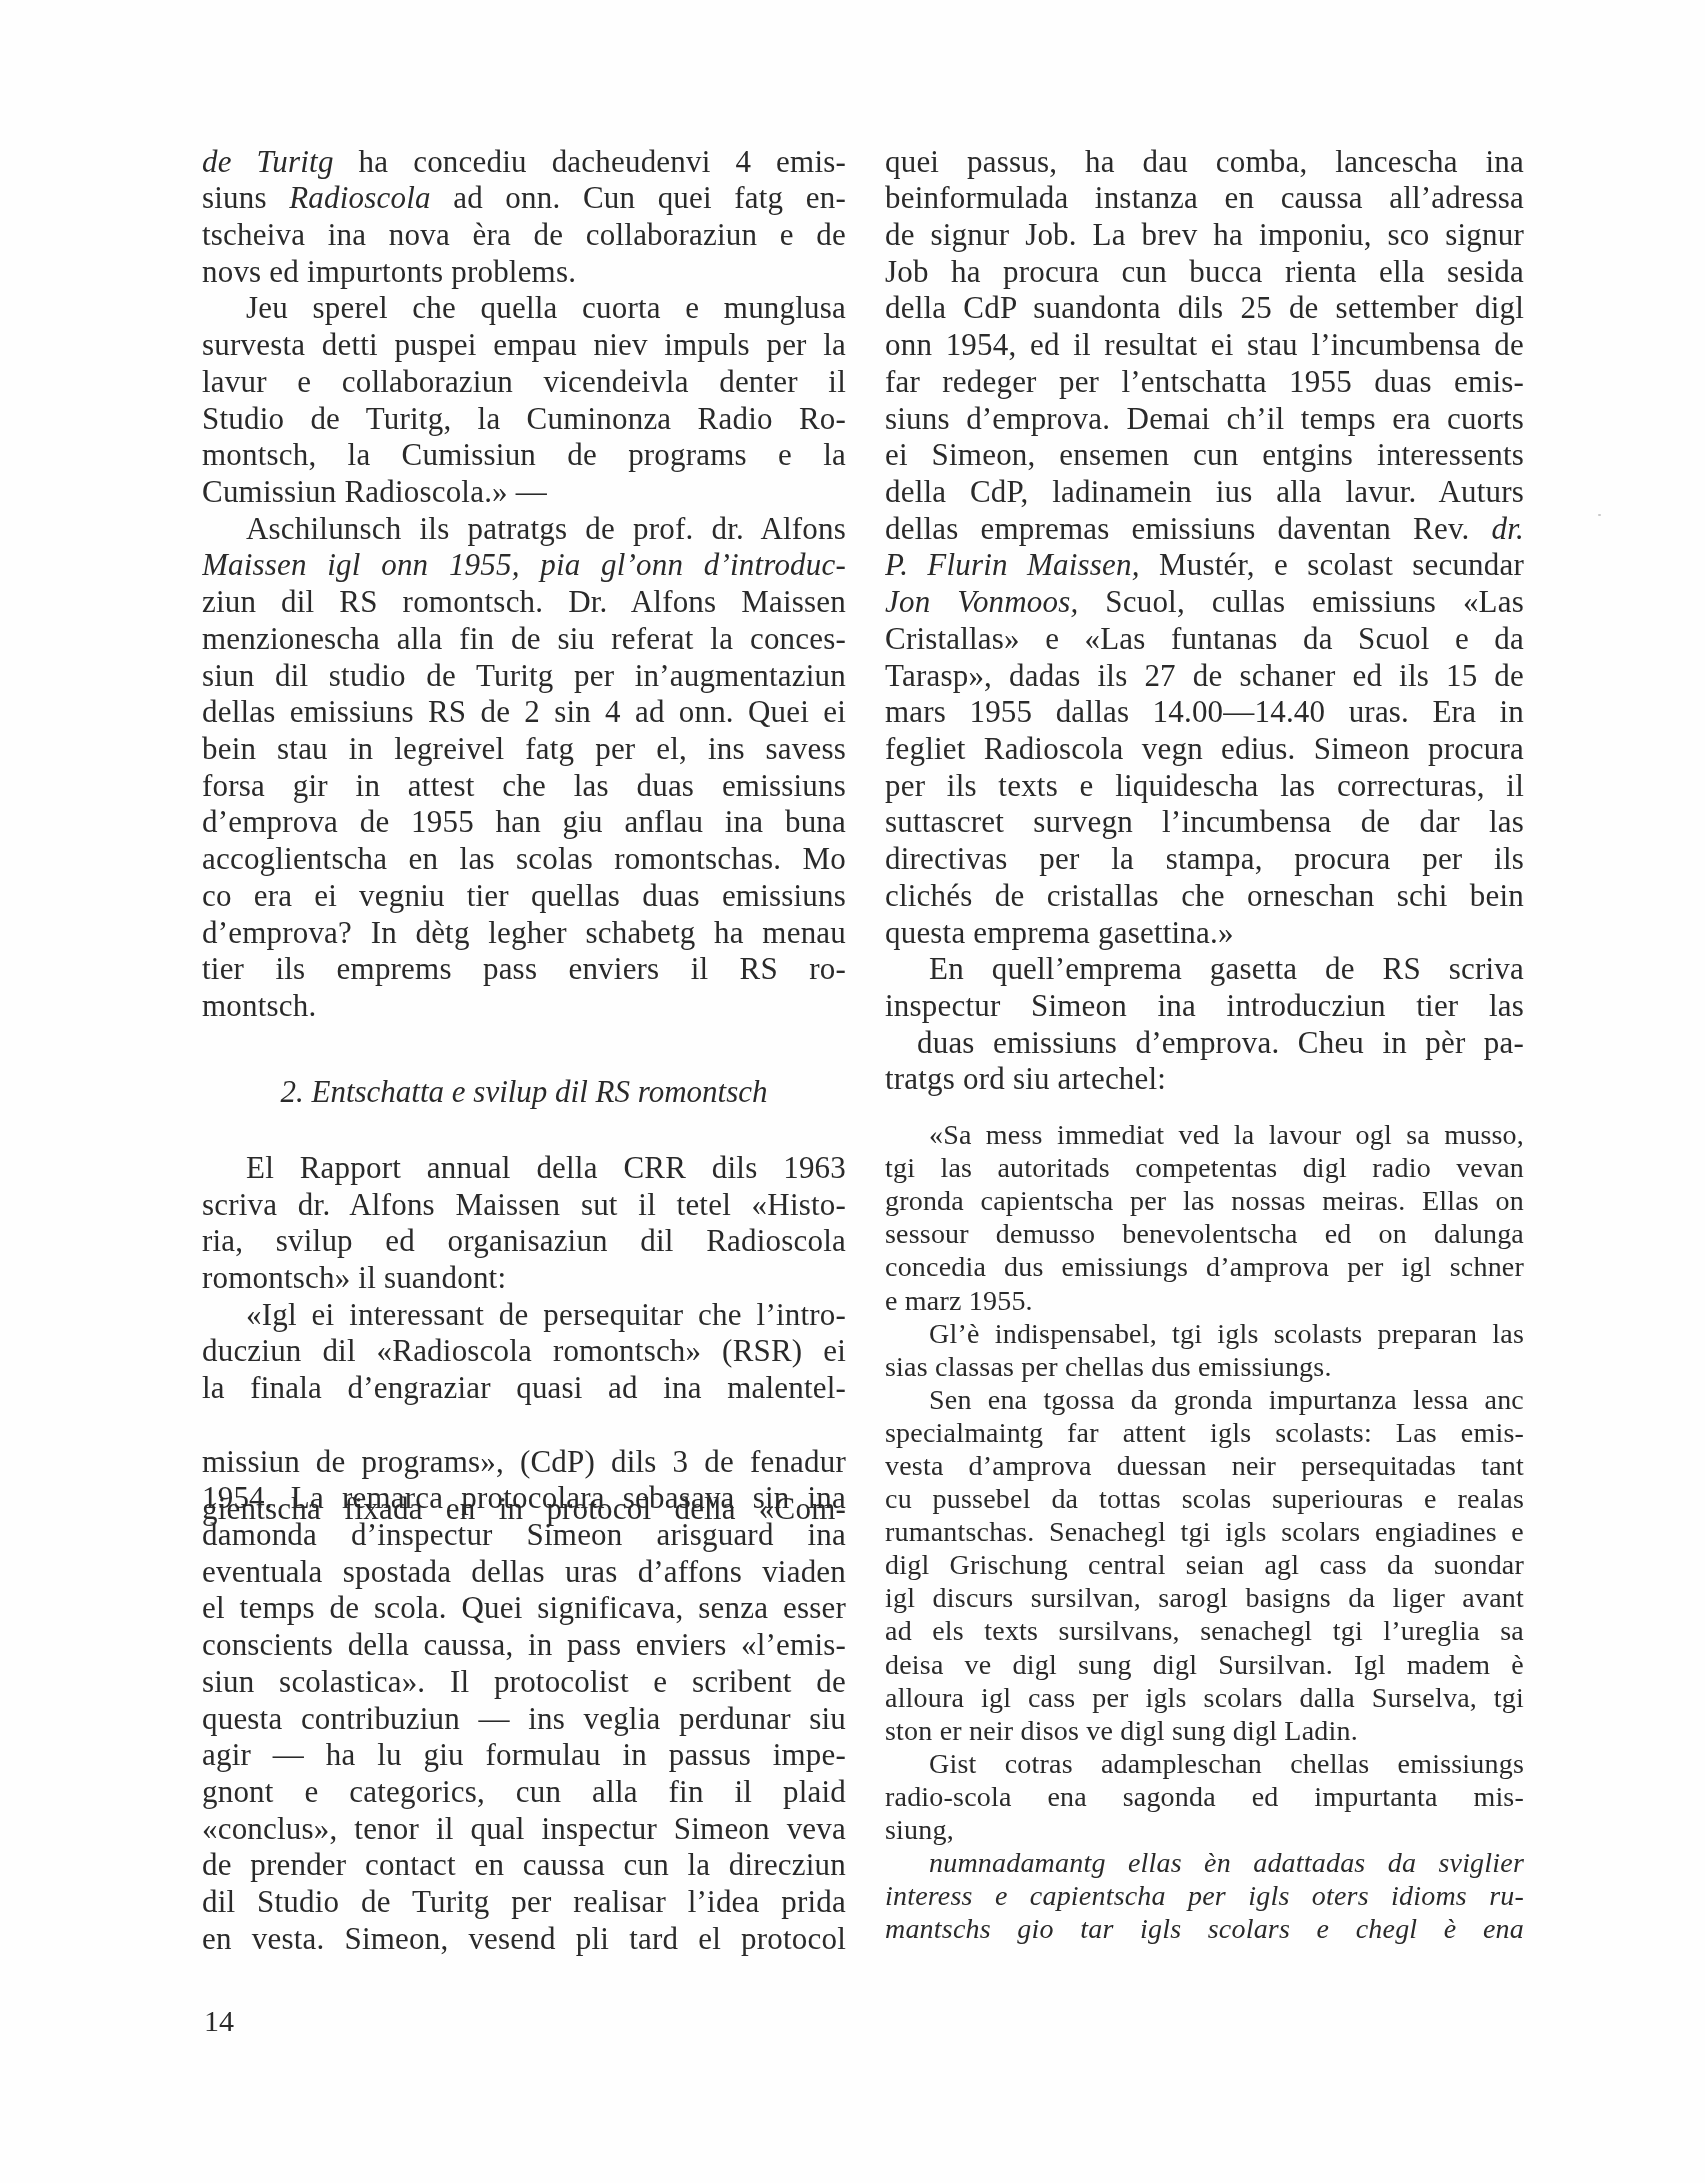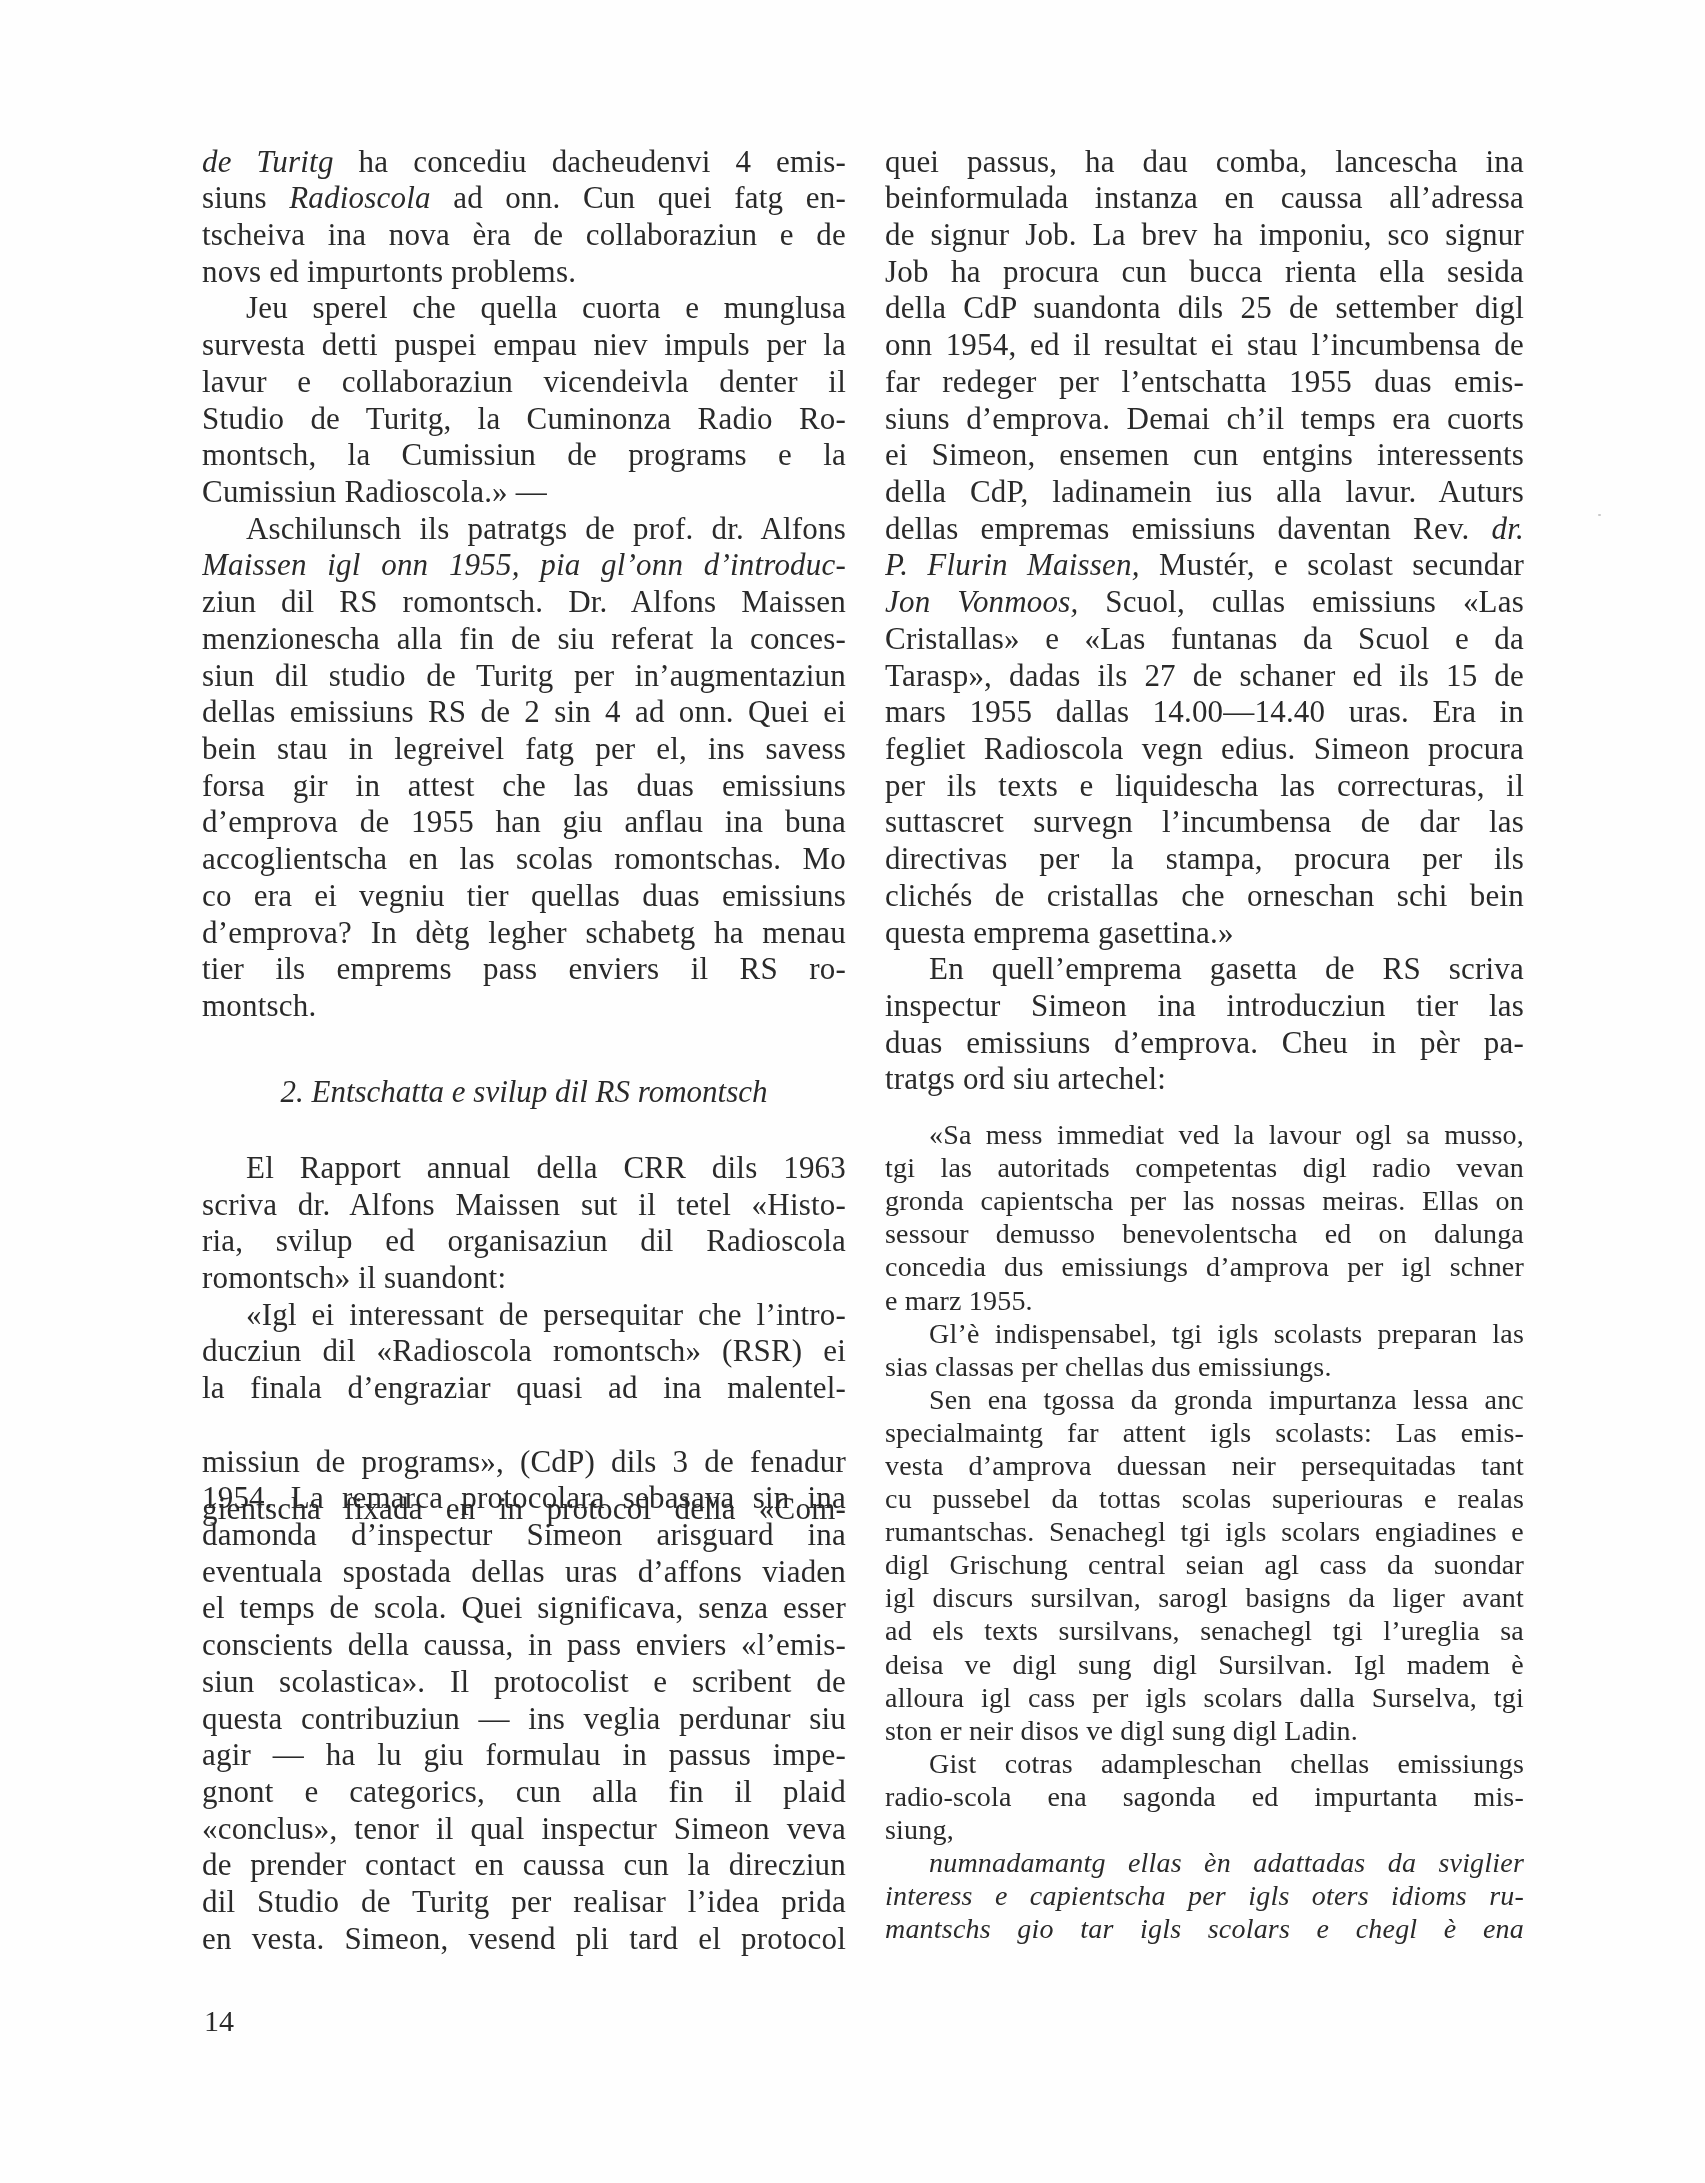--- a/index.html
+++ b/index.html
@@ -92,21 +92,21 @@
       <div class="ln j" style="top: 658px;"><span>Tarasp», dadas ils 27 de schaner ed ils 15 de</span></div>
       <div class="ln j" style="top: 694px;"><span>mars 1955 dallas 14.00—14.40 uras. Era in</span></div>
       <div class="ln j" style="top: 731px;"><span>fegliet Radioscola vegn edius. Simeon procura</span></div>
       <div class="ln j" style="top: 768px;"><span>per ils texts e liquidescha las correcturas, il</span></div>
       <div class="ln j" style="top: 804px;"><span>suttascret survegn l’incumbensa de dar las</span></div>
       <div class="ln j" style="top: 841px;"><span>directivas per la stampa, procura per ils</span></div>
       <div class="ln j" style="top: 878px;"><span>clichés de cristallas che orneschan schi bein</span></div>
       <div class="ln" style="top: 915px;"><span>questa emprema gasettina.»</span></div>
       <div class="ln j ind" style="top: 951px;"><span>En quell’emprema gasetta de RS scriva</span></div>
       <div class="ln j" style="top: 988px;"><span>inspectur Simeon ina introducziun tier las</span></div>
-      <div class="ln j" style="top: 1025px;"><span>duas emissiuns d’emprova. Cheu in pèr pa-</span></div>
+      <div class="ln j" style="top: 1025px; margin-left: 32px;"><span>duas emissiuns d’emprova. Cheu in pèr pa-</span></div>
       <div class="ln" style="top: 1061px;"><span>tratgs ord siu artechel:</span></div>
       <div class="ln j ind q" style="top: 1118px;"><span>«Sa mess immediat ved la lavour ogl sa musso,</span></div>
       <div class="ln j q" style="top: 1151px;"><span>tgi las autoritads competentas digl radio vevan</span></div>
       <div class="ln j q" style="top: 1184px;"><span>gronda capientscha per las nossas meiras. Ellas on</span></div>
       <div class="ln j q" style="top: 1217px;"><span>sessour demusso benevolentscha ed on dalunga</span></div>
       <div class="ln j q" style="top: 1250px;"><span>concedia dus emissiungs d’amprova per igl schner</span></div>
       <div class="ln q" style="top: 1284px;"><span>e marz 1955.</span></div>
       <div class="ln j ind q" style="top: 1317px;"><span>Gl’è indispensabel, tgi igls scolasts preparan las</span></div>
       <div class="ln q" style="top: 1350px;"><span>sias classas per chellas dus emissiungs.</span></div>
       <div class="ln j ind q" style="top: 1383px;"><span>Sen ena tgossa da gronda impurtanza lessa anc</span></div>

